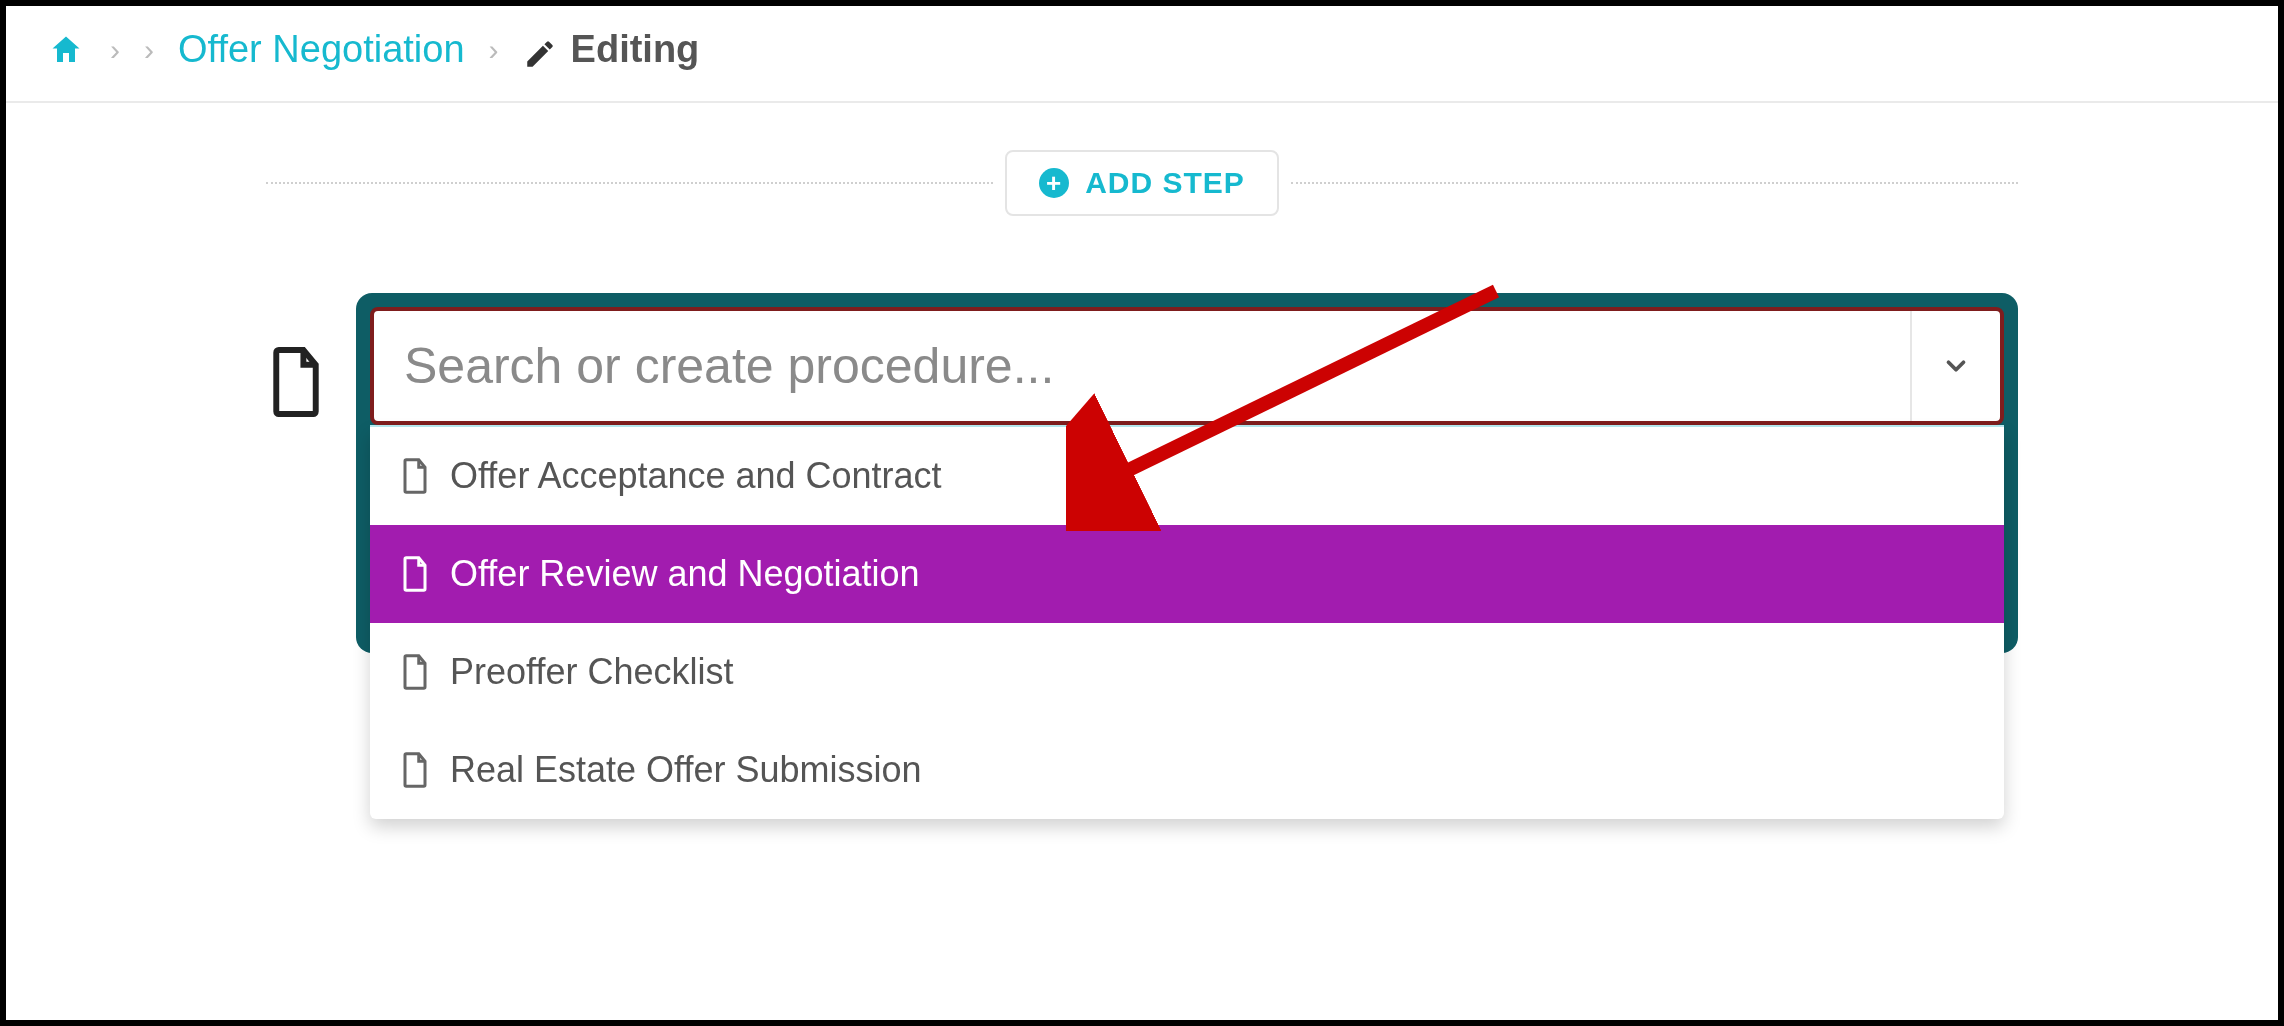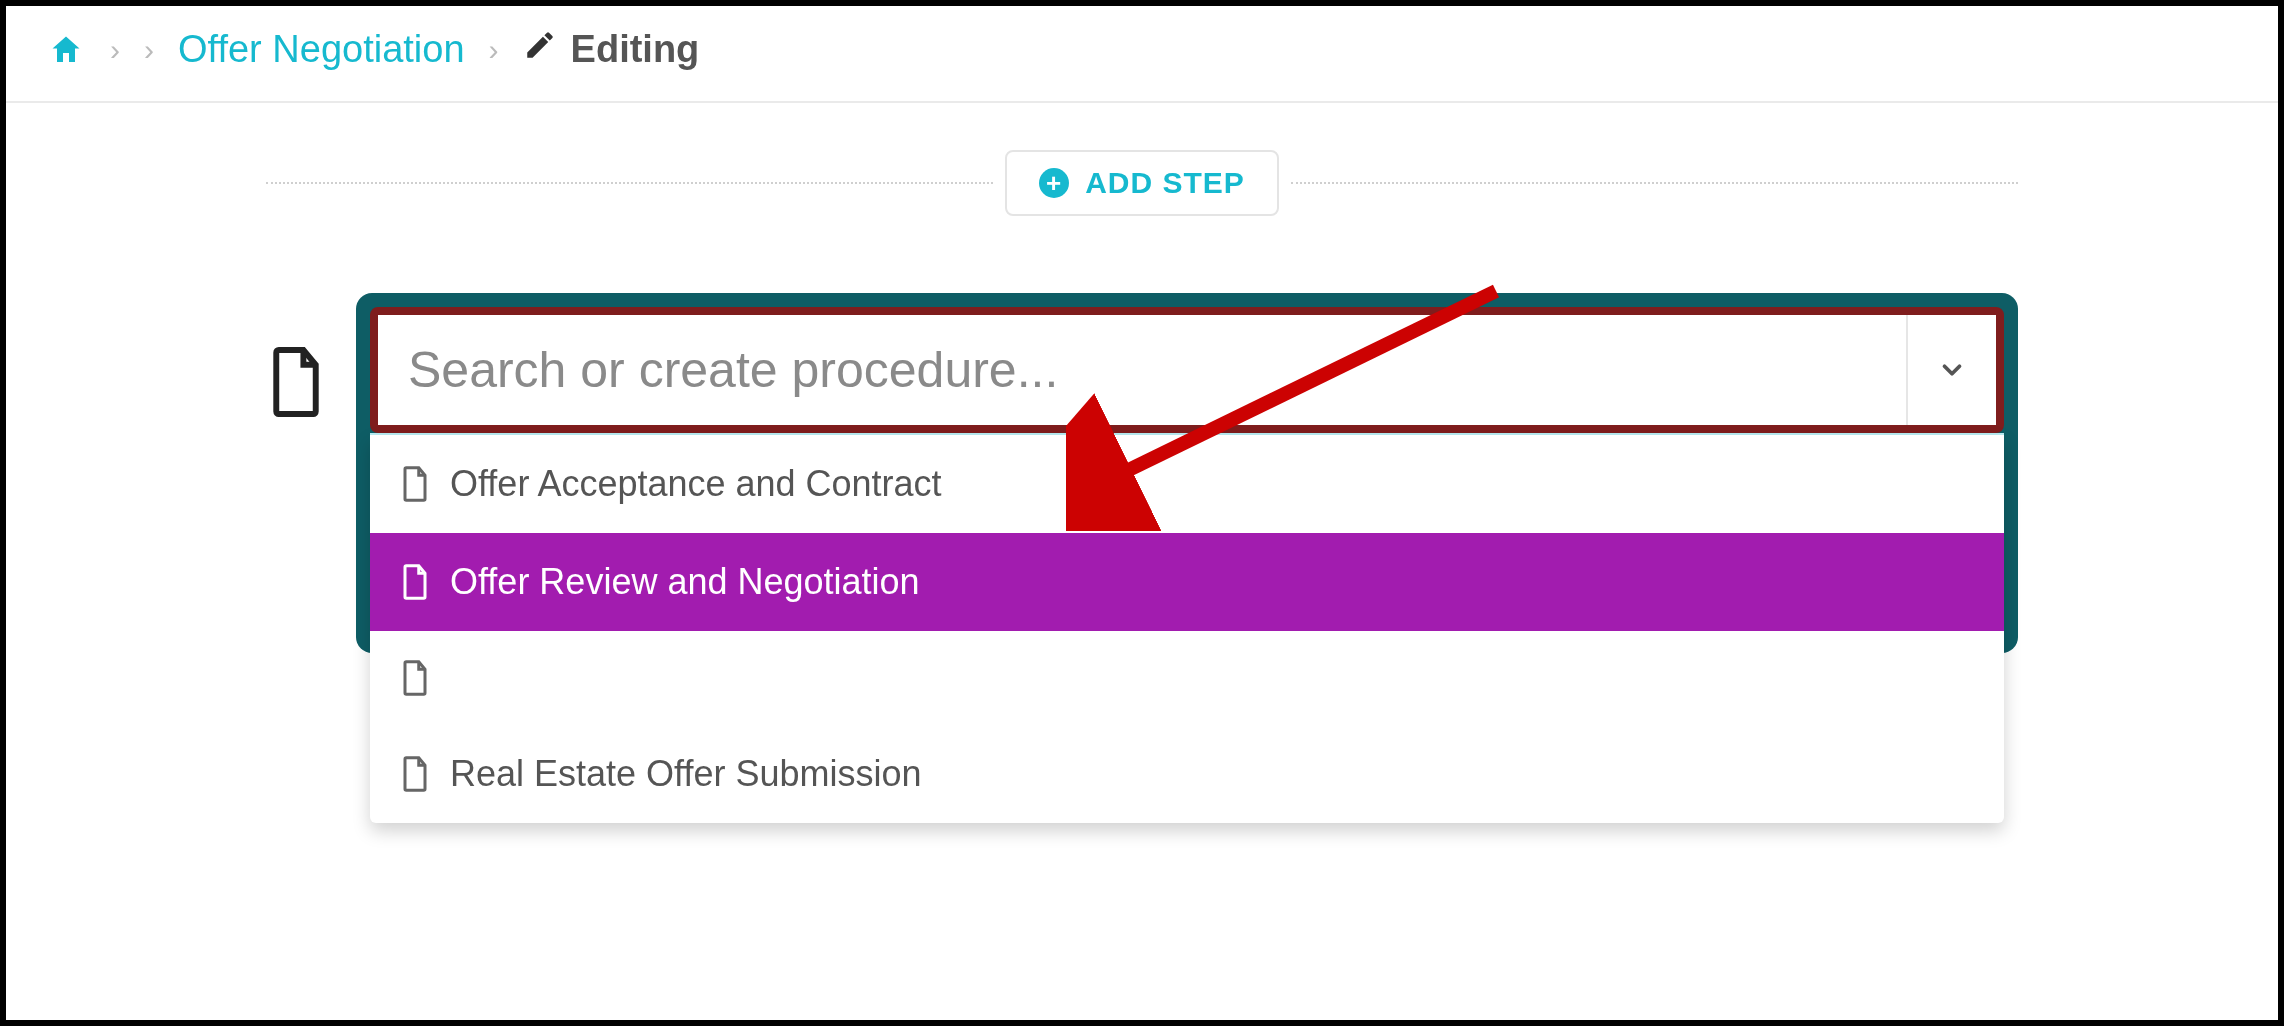--- a/index.html
+++ b/index.html
@@ -35,21 +35,21 @@
     color: #16b9cf;
     cursor: pointer;
     display: inline-flex;
     align-items: center;
     gap: 12px;
   }
   .breadcrumb .current {
     color: #555;
     font-weight: 600;
     display: inline-flex;
-    align-items: flex-start;
+    align-items: flex-end;
     gap: 14px;
   }
   .bc-home-icon svg { display: block; }
   .bc-processes-icon svg { display: block; }
   .bc-pencil-icon svg { display: block; }
 
   
   .main {
     padding: 40px 60px 0 60px;
   }
@@ -120,21 +120,21 @@
     height: 360px;
     background: #0e5d65;
     border-radius: 16px;
     z-index: 0;
   }
   .search-box {
     position: relative;
     z-index: 2;
     margin: 14px 14px 0 14px;
     background: #fff;
-    border: 8px solid #7f1d1d;
+    border: 4px solid #7f1d1d;
     border-radius: 8px;
     display: flex;
     align-items: center;
     padding: 0;
   }
   .search-input {
     flex: 1;
     border: none;
     outline: none;
     font-size: 50px;
@@ -276,20 +276,21 @@
               </span>
               <span>Offer Review and Negotiation</span>
             </div>
             <div class="dd-item">
               <span class="doc-icon-sm">
                 <svg width="30" height="38" viewBox="0 0 24 30" fill="none" stroke="#666666" stroke-width="2.4">
                   <path d="M5 2h10l5 6v19a1 1 0 0 1-1 1H5a1 1 0 0 1-1-1V3a1 1 0 0 1 1-1z"></path>
                   <path d="M15 2v6h5"></path>
                 </svg>
               </span>
+              <span>Preoffer Checklist</span>
             </div>
             <div class="dd-item">
               <span class="doc-icon-sm">
                 <svg width="30" height="38" viewBox="0 0 24 30" fill="none" stroke="#666666" stroke-width="2.4">
                   <path d="M5 2h10l5 6v19a1 1 0 0 1-1 1H5a1 1 0 0 1-1-1V3a1 1 0 0 1 1-1z"></path>
                   <path d="M15 2v6h5"></path>
                 </svg>
               </span>
               <span>Real Estate Offer Submission</span>
             </div>

